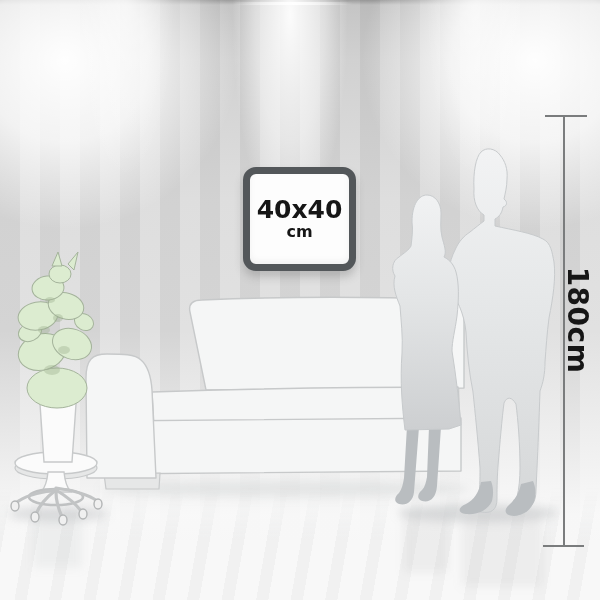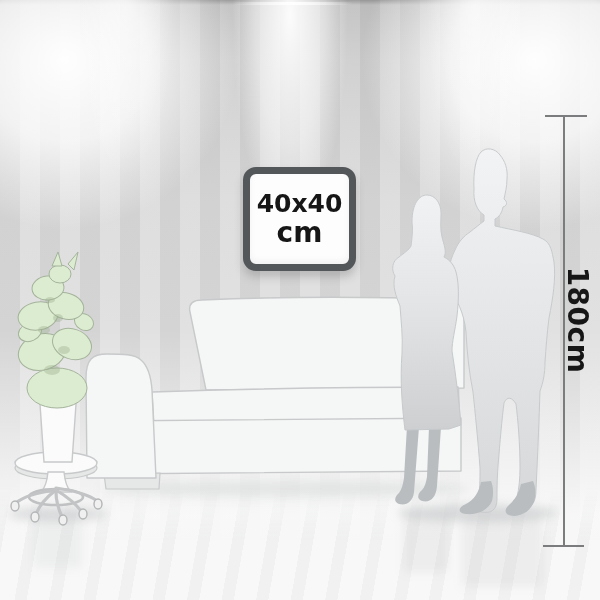--- a/index.html
+++ b/index.html
@@ -44,21 +44,21 @@
   .leg-stroke{fill:none;stroke:#c2c4c5;stroke-width:3.2;stroke-linecap:round;}
   .bulb{fill:#f0f0f0;stroke:#b3b5b6;stroke-width:1.4;}
   .shoe{fill:var(--silhouette-shadow);stroke:none;}
   .sil{stroke:#c7cacc;stroke-width:1;stroke-linejoin:round;}
   
   .frame{position:absolute;left:243px;top:167px;width:113px;height:104px;box-sizing:border-box;
     border:7px solid var(--frame-border);border-radius:13px;background:var(--frame-face);
     box-shadow:0 6px 9px rgba(90,90,90,.28), inset 0 -3px 6px rgba(0,0,0,.05);
     display:flex;flex-direction:column;align-items:center;justify-content:center;gap:1px;}
   .frame-size{font-weight:bold;font-size:25px;line-height:1.05;color:var(--label-text);}
-  .frame-unit{font-weight:bold;font-size:28px;line-height:1.05;color:var(--label-text);}
+  .frame-unit{font-weight:bold;font-size:16px;line-height:1.05;color:var(--label-text);}
   
   .ruler-line{position:absolute;left:563px;top:117px;width:2px;height:429px;background:var(--ruler-line);}
   .ruler-cap{position:absolute;height:2px;background:var(--ruler-line);}
   .cap-top{left:545px;top:115px;width:42px;}
   .cap-bottom{left:543px;top:545px;width:41px;}
   .ruler-label{position:absolute;left:577px;top:320px;white-space:nowrap;
     transform:translate(-50%,-50%) rotate(90deg);
     font-weight:bold;font-size:28px;letter-spacing:.5px;color:var(--label-text);}
 </style>
 </head>

